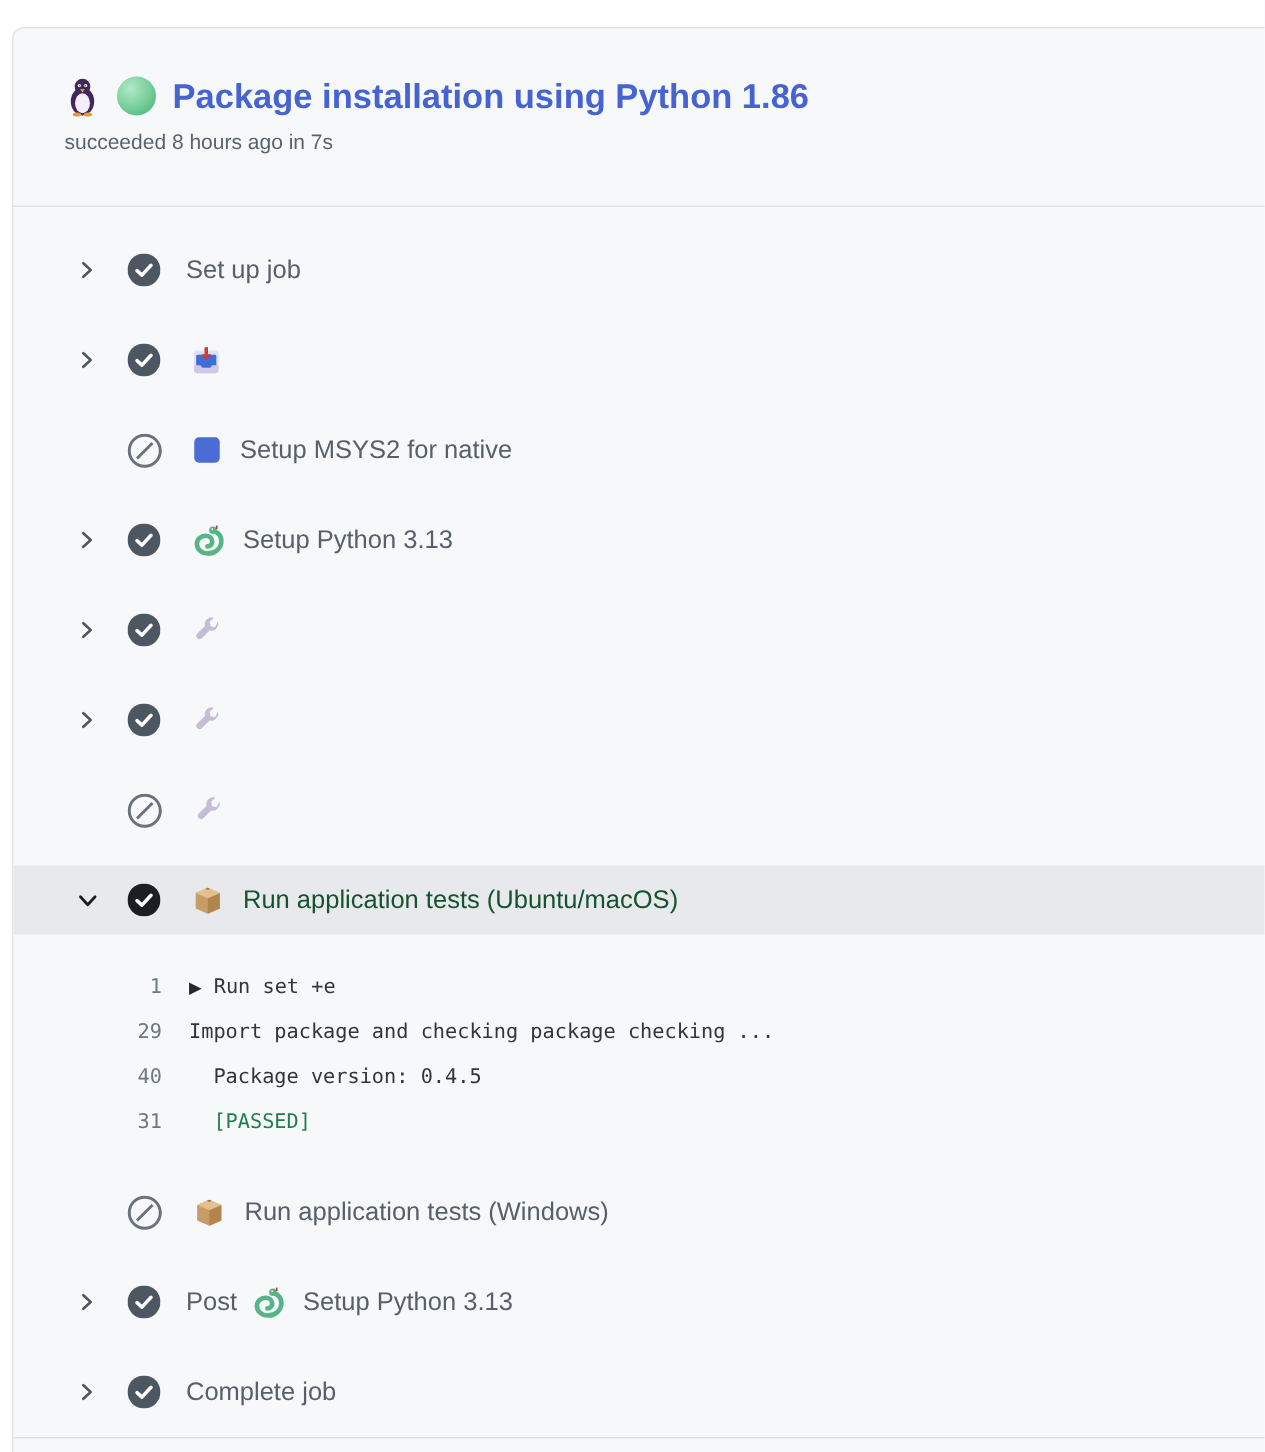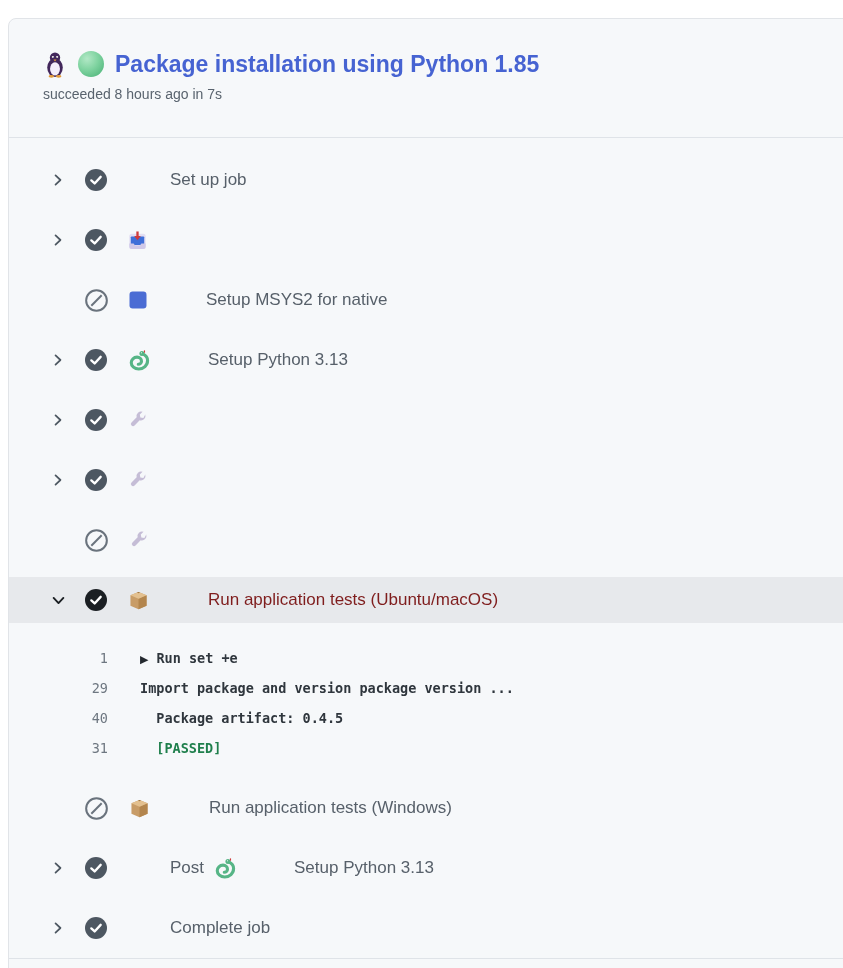--- a/index.html
+++ b/index.html
@@ -25,29 +25,29 @@
   .steps{padding-top:12px;}
   .step-row{height:60px;display:flex;align-items:center;padding-left:42px;}
   .step-row.expanded{
     height:46px;margin:7px 0;background:var(--highlight-bg,#e7e9ec);
   }
   .chev-slot{width:15px;margin-right:19px;display:flex;align-items:center;color:var(--chev,#4d5761);}
   .expanded .chev-slot{color:#1b1f23;}
   .ic{display:inline-flex;align-items:center;justify-content:center;line-height:0;}
   .status{margin-right:17px;}
   .step-ic{margin-left:3px;margin-right:12px;}
-  .step-label{font-size:17px;color:var(--step-gray,#57606a);white-space:pre;margin-left:46px;}
-  .expanded .step-label{color:#7f1d1d;}
+  .step-label{font-size:17px;color:var(--step-gray,#57606a);white-space:pre;}
+  .expanded .step-label{color:#14532d;}
   .step-label + .step-ic{margin-left:9px;}
   .succ-circle{fill:var(--success-circle,#4d5761);}
   .expanded .succ-circle{fill:#1b1f23;}
   .log{font-family:"DejaVu Sans Mono", monospace;font-size:13.5px;color:#2f363d;padding:13px 0 15px;}
   .log-line{height:30px;display:flex;align-items:center;}
   .log-num{width:58px;margin-left:41px;text-align:right;color:var(--lineno,#6e7781);flex:none;}
-  .log-text{margin-left:32px;white-space:pre;font-weight:bold;}
+  .log-text{margin-left:18px;white-space:pre;}
   .log-line.passed .log-text{color:var(--log-green,#1f7f4c);}
   .tri{font-family:"DejaVu Sans", sans-serif;font-size:11px;color:#24292f;margin-right:8px;line-height:1;}
   .green-ball{
     width:26px;height:26px;border-radius:50%;
     background:radial-gradient(circle at 35% 30%, #b2e8c6, #7fd3a0 45%, #5cbd85 78%, #4fae79);
   }
   .bottom-divider{border-top:1px solid var(--divider,#dfe3e8);height:0;}
 </style>
 </head>
 <body style="--panel-bg: #f6f8fa; --border: #e1e4e8; --divider: #dfe3e8; --title-blue: #4663d2; --sub-gray: #59636e; --step-gray: #57606a; --success-circle: #4d5761; --highlight-bg: #e7e9ec; --log-green: #1f7f4c; --lineno: #6e7781; --chev: #4d5761;">
@@ -63,21 +63,21 @@
           <ellipse cx="14.5" cy="24.4" rx="2.7" ry="1.3" fill="#e29a3a"></ellipse>
           <ellipse cx="11" cy="17.2" rx="4.8" ry="6.4" fill="#f4eefb"></ellipse>
           <circle cx="9" cy="5.8" r="1.05" fill="#ffffff"></circle>
             <circle cx="13" cy="5.8" r="1.05" fill="#ffffff"></circle>
           <circle cx="9.2" cy="6" r="0.45" fill="#222222"></circle>
             <circle cx="12.8" cy="6" r="0.45" fill="#222222"></circle>
           <polygon points="9.5,8.1 12.5,8.1 11,10.2" fill="#e29a3a"></polygon>
         </svg>
       </span>
       <span class="ic green-ball"></span>
-      <span>Package installation using Python 1.85</span>
+      <span>Package installation using Python 1.86</span>
     </div>
     <div class="subtitle">succeeded 8 hours ago in 7s</div>
   </div>
 
   <div class="steps">
       <div class="step-row">
         <span class="chev-slot">
           <span class="ic">
             <svg width="14" height="14" viewBox="0 0 16 16">
               <path d="M5.2 2.8 L10.8 8 L5.2 13.2" fill="none" stroke="currentColor" stroke-width="2" stroke-linecap="round" stroke-linejoin="round"></path>
@@ -233,25 +233,25 @@
         </span>
         <span class="step-label">Run application tests (Ubuntu/macOS)</span>
       </div>
       <div class="log">
         <div class="log-line command">
           <span class="log-num">1</span>
           <span class="log-text"><span class="tri">▶</span><span>Run set +e</span></span>
         </div>
         <div class="log-line output">
           <span class="log-num">29</span>
-          <span class="log-text">Import package and version package version ...</span>
+          <span class="log-text">Import package and checking package checking ...</span>
         </div>
         <div class="log-line output">
           <span class="log-num">40</span>
-          <span class="log-text">  Package artifact: 0.4.5</span>
+          <span class="log-text">  Package version: 0.4.5</span>
         </div>
         <div class="log-line passed">
           <span class="log-num">31</span>
           <span class="log-text">  [PASSED]</span>
         </div>
       </div>
       <div class="step-row">
         <span class="chev-slot"></span>
         <span class="ic status">
           <svg width="23" height="23" viewBox="0 0 16 16">

